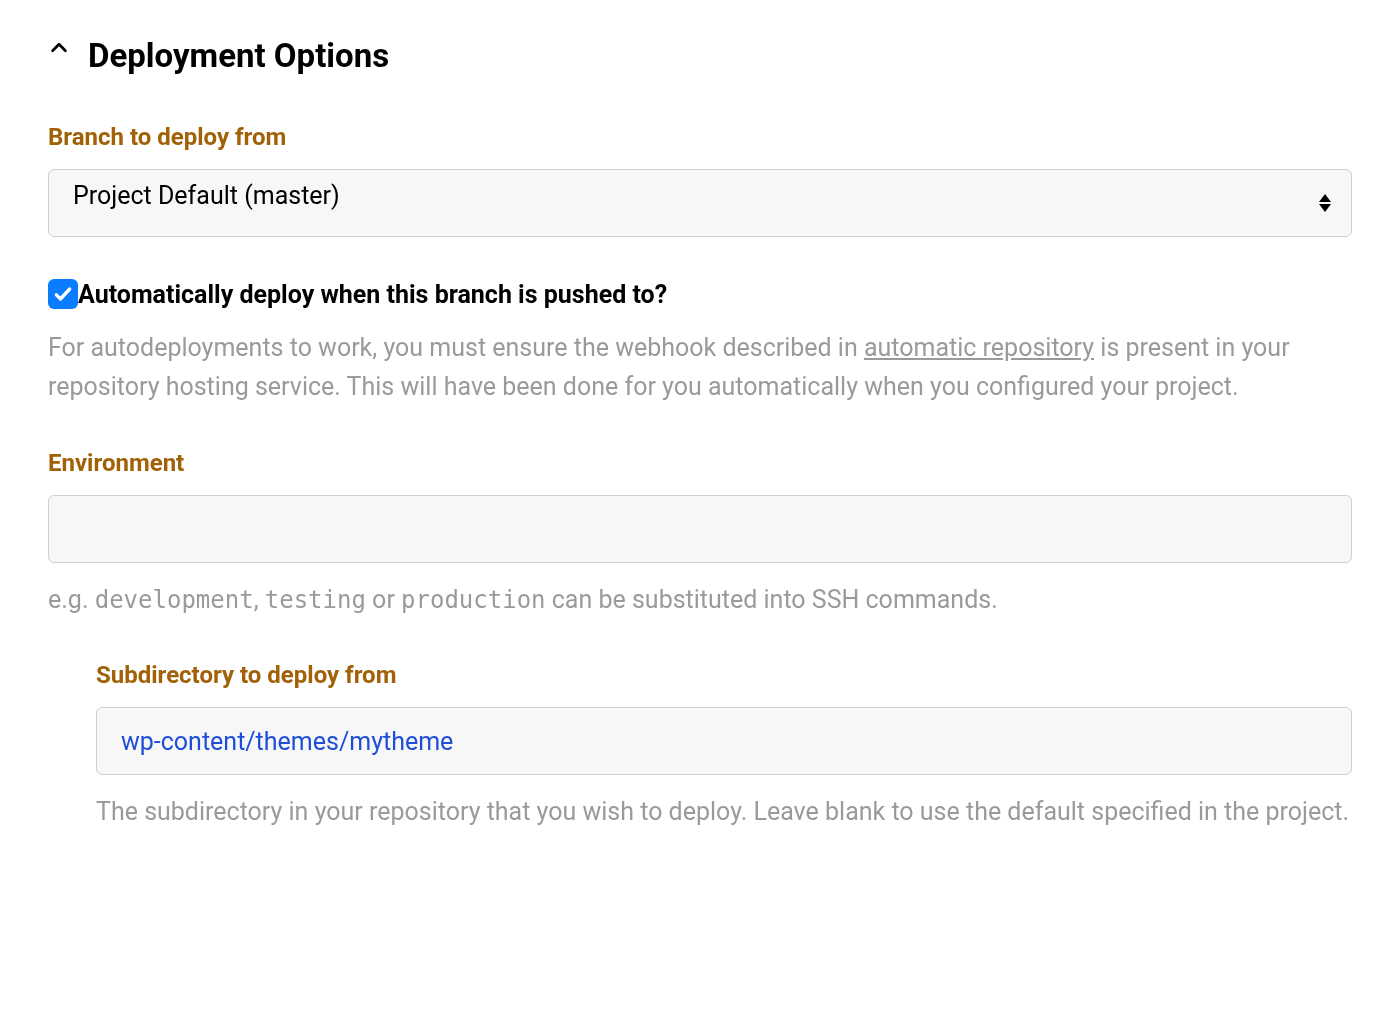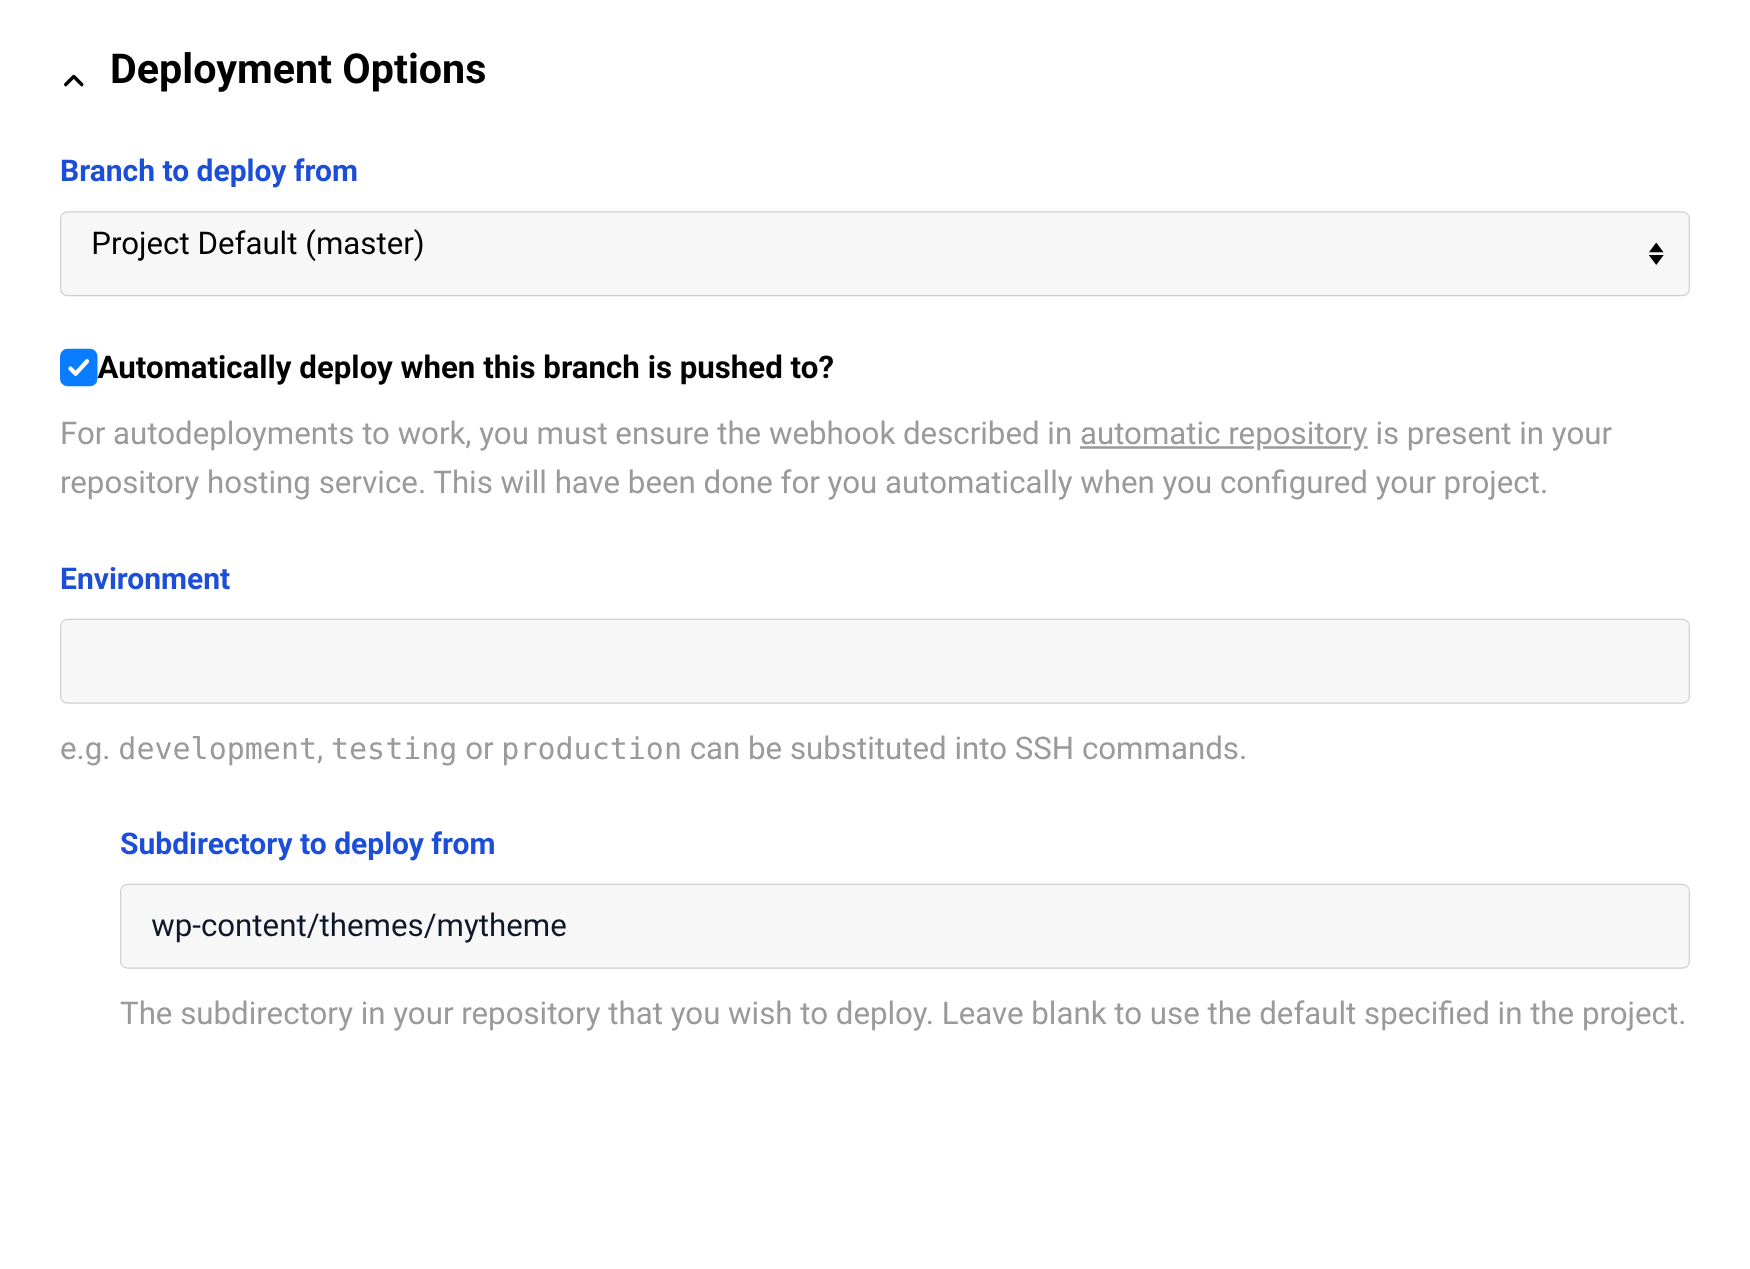--- a/index.html
+++ b/index.html
@@ -9,21 +9,21 @@
     }
     body {
       font-family: -apple-system, BlinkMacSystemFont, "Segoe UI", Roboto, Helvetica, Arial, sans-serif;
       background: #ffffff;
       color: #000000;
       padding: 36px 48px;
       width: 1400px;
     }
     .section-header {
       display: flex;
-      align-items: flex-end;
+      align-items: flex-start;
       gap: 18px;
       margin-bottom: 48px;
       cursor: pointer;
     }
     .chevron {
       display: inline-flex;
       align-items: center;
       justify-content: center;
     }
     .chevron svg {
@@ -34,21 +34,21 @@
       font-size: 33px;
       font-weight: 700;
       color: #000;
     }
     .field-group {
       margin-bottom: 42px;
     }
     .field-label {
       font-size: 24px;
       font-weight: 700;
-      color: #1d4ed8;
+      color: #a16207;
       display: block;
       margin-bottom: 18px;
     }
     .select-wrapper {
       position: relative;
       width: 100%;
     }
     .select-field {
       width: 100%;
       height: 68px;
@@ -123,21 +123,21 @@
       font-size: 24px;
       color: #9a9a9a;
       text-align: right;
     }
     .text-input {
       width: 100%;
       height: 68px;
       padding: 0 24px;
       font-size: 25px;
       font-weight: 400;
-      color: #0f172a;
+      color: #1d4ed8;
       background: #f7f7f7;
       border: 1px solid #d0d0d0;
       border-radius: 6px;
       font-family: inherit;
     }
     .mt-help {
       margin-top: 18px;
     }
     .field-group-tight {
       margin-bottom: 36px;

